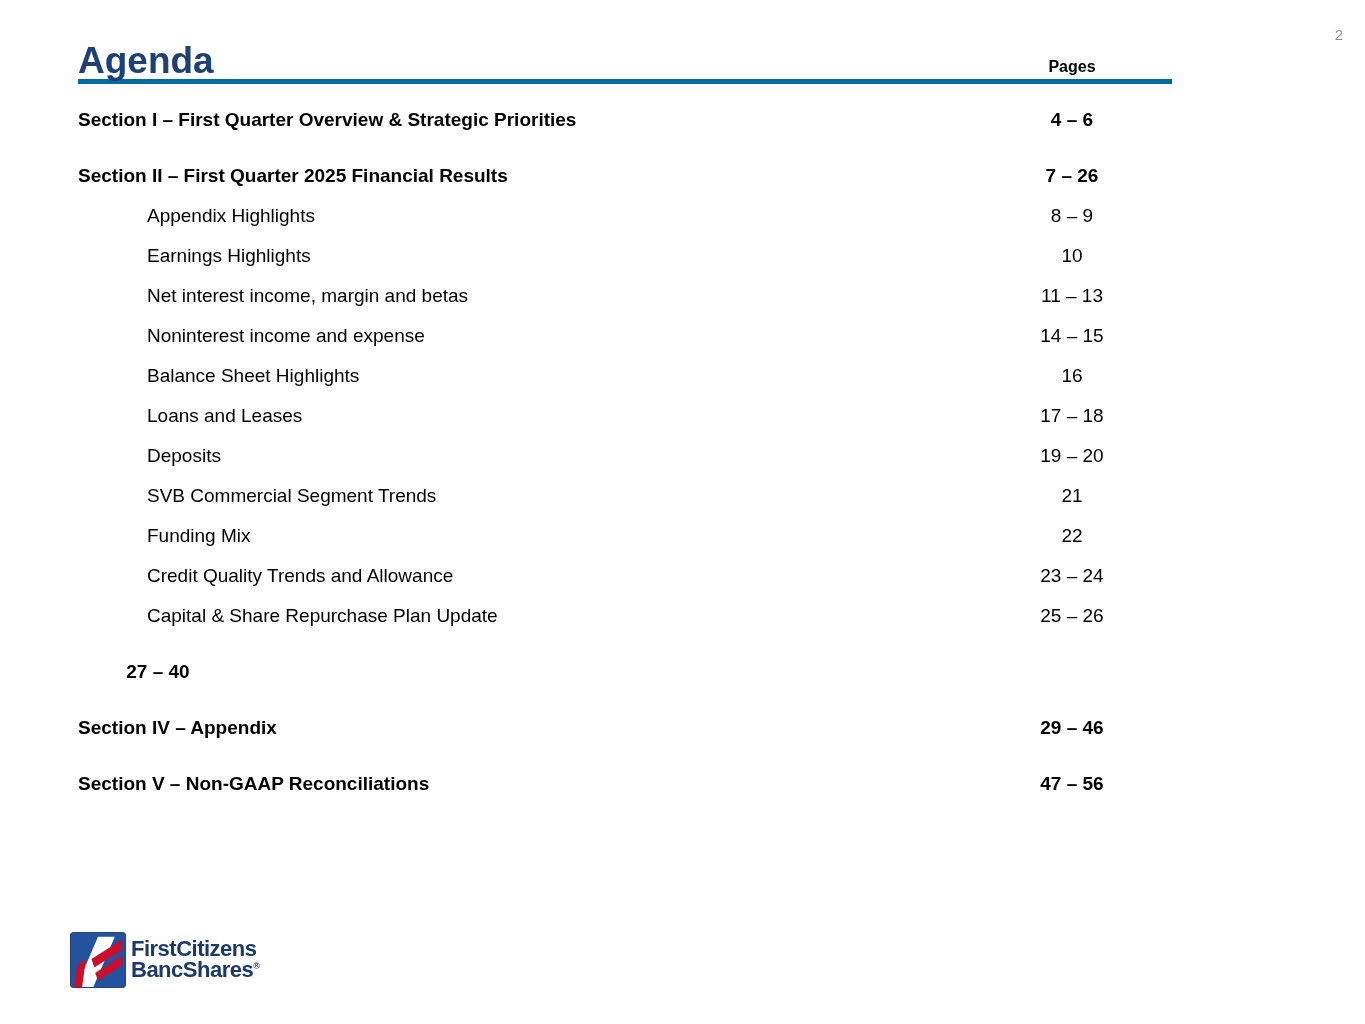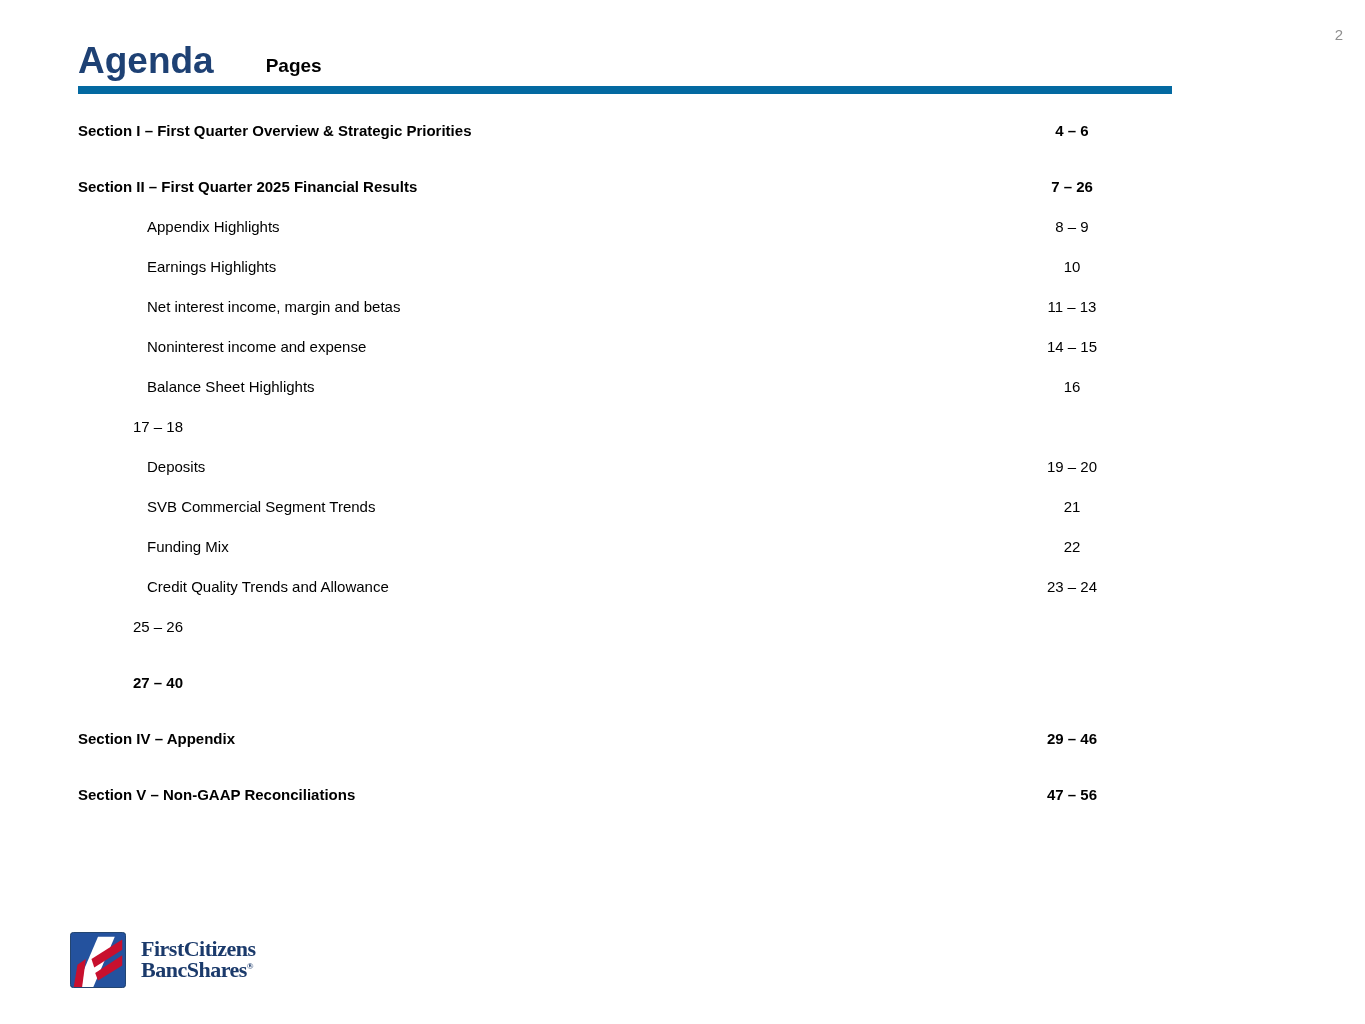--- a/index.html
+++ b/index.html
@@ -22,45 +22,45 @@
   }
   .content {
     position: absolute;
     left: 78px;
     top: 42px;
     width: 1094px;
   }
   .header-row {
     display: flex;
     align-items: flex-end;
-    border-bottom: 8px solid #0369a1;
-    padding-bottom: 7px;
+    justify-content: space-between;
+    border-bottom: 5px solid #0369a1;
   }
   .title {
     margin: 0;
     color: #1e4174;
     font-size: 37px;
     font-weight: bold;
     line-height: 1;
   }
   .pages-head {
     width: 160px;
     margin-right: 20px;
     text-align: center;
-    font-size: 19px;
+    font-size: 16px;
     font-weight: bold;
     line-height: 1;
     padding-bottom: 4px;
   }
   .rows { margin-top: 16px; }
   .row {
     display: flex;
     align-items: center;
     min-height: 40px;
-    font-size: 15px;
+    font-size: 19px;
   }
   .row .label { flex: 1; }
   .row .pages {
     width: 160px;
     margin-right: 20px;
     text-align: center;
     white-space: nowrap;
   }
   .row.section { font-weight: bold; }
   .row.section + .row.section,
@@ -70,22 +70,22 @@
 
   .logo {
     position: absolute;
     left: 70px;
     top: 932px;
     display: flex;
     align-items: center;
   }
   .logo-mark { display: block; }
   .logo-text {
-    margin-left: 15px;
-    font-family: Liberation Serif, serif;
+    margin-left: 5px;
+    font-family: Liberation Sans, sans-serif;
     font-weight: bold;
     color: #1b3a6b;
     font-size: 22px;
     line-height: 0.95;
     letter-spacing: -0.5px;
   }
   .logo-text sup {
     font-size: 9px;
     vertical-align: super;
     line-height: 0;
@@ -133,20 +133,21 @@
     <span class="label">Noninterest income and expense</span>
     <span class="pages">14 – 15</span>
   </div>
 
   <div class="row sub">
     <span class="label">Balance Sheet Highlights</span>
     <span class="pages">16</span>
   </div>
 
   <div class="row sub">
+    <span class="label">Loans and Leases</span>
     <span class="pages">17 – 18</span>
   </div>
 
   <div class="row sub">
     <span class="label">Deposits</span>
     <span class="pages">19 – 20</span>
   </div>
 
   <div class="row sub">
     <span class="label">SVB Commercial Segment Trends</span>
@@ -157,20 +158,21 @@
     <span class="label">Funding Mix</span>
     <span class="pages">22</span>
   </div>
 
   <div class="row sub">
     <span class="label">Credit Quality Trends and Allowance</span>
     <span class="pages">23 – 24</span>
   </div>
 
   <div class="row sub">
+    <span class="label">Capital &amp; Share Repurchase Plan Update</span>
     <span class="pages">25 – 26</span>
   </div>
 
   <div class="row section">
     <span class="pages">27 – 40</span>
   </div>
 
   <div class="row section">
     <span class="label">Section IV – Appendix</span>
     <span class="pages">29 – 46</span>

